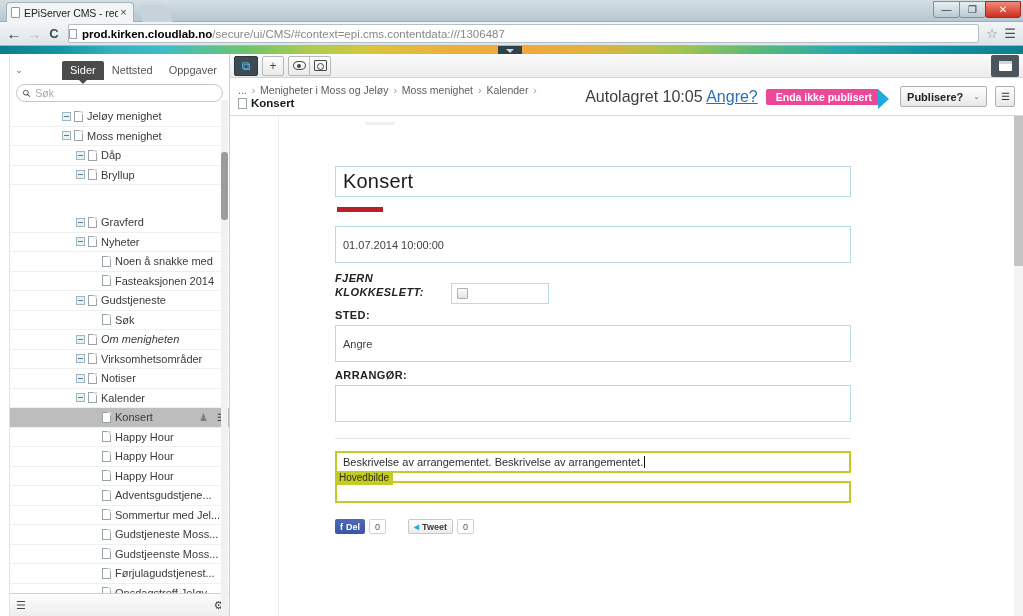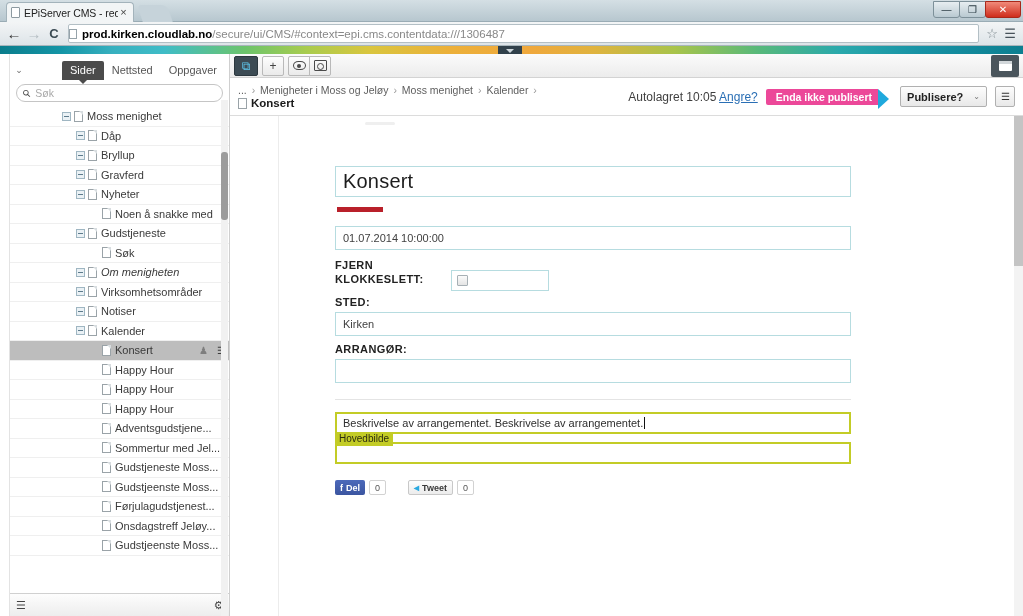--- a/index.html
+++ b/index.html
@@ -319,21 +319,21 @@
   .bc-title {
     font-size: 11.5px; font-weight: bold; color: #1a1a1a;
     display: flex; align-items: center; gap: 4px;
   }
   .bc-title .docicon {
     width: 9px; height: 11px; border: 1px solid #9aa3a8; background: #fff;
   }
   .bc-status {
     margin-left: auto; display: flex; align-items: center; gap: 8px;
   }
-  .autosave { font-size: 12px; color: #3f3f3f; margin-left: 17px; }
+  .autosave { font-size: 16px; color: #3f3f3f; margin-left: 17px; }
   .autosave a { color: #2a6fb5; }
   .pub-flag {
     background: #ec4899; color: #fff;
     font-size: 10.5px; font-weight: bold;
     height: 16px; display: flex; align-items: center;
     padding: 0 6px 0 10px; position: relative;
     border-radius: 2px 0 0 2px;
   }
   .pub-flag::after {
     content:""; position: absolute; right: -11px; top: 0;
@@ -378,31 +378,31 @@
     border: 1px solid #b6dce0; background: #fff;
     display: flex; align-items: center; padding: 0 7px;
     font-size: 20px; color: #1c1c1c; letter-spacing: 0.2px;
     margin-top: 32px;
   }
   .red-rule {
     width: 46px; height: 5px; background: #b9202a;
     margin: 10px 0 14px 2px;
   }
   .f-text {
-    width: 516px; height: 24px;
+    width: 516px; height: 37px;
     border: 1px solid #b6dce0; background: #fff;
     display: flex; align-items: center; padding: 0 7px;
     font-size: 11px; color: #3f3f3f;
     margin-bottom: 7px;
   }
   .f-label {
     font-size: 11px; font-weight: bold; color: #222;
     letter-spacing: 0.4px; margin: 5px 0 4px;
   }
-  .chk-row { display: flex; align-items: flex-start; gap: 16px; }
+  .chk-row { display: flex; align-items: flex-start; gap: 16px; font-style: italic; }
   .chk-label {
     font-size: 11px; font-weight: bold; color: #222;
     letter-spacing: 0.4px; line-height: 14px; width: 100px;
     padding-top: 1px;
   }
   .chk-field {
     width: 98px; height: 21px;
     border: 1px solid #b6dce0; background: #fff;
     display: flex; align-items: center; padding: 0 5px;
     margin-top: 13px;
@@ -522,46 +522,56 @@
         <div class="search-box">
           <span class="sicon">⚲</span>
           <input placeholder="Søk" style="">
         </div>
       </div>
 
       <div class="tree" id="tree">
           <div class="tree-row" style="padding-left: 52px;">
             <span class="expander"></span>
             <span class="docicon"></span>
+            <span class="label">Jeløy menighet</span>
+          </div>
+          <div class="tree-row" style="padding-left: 52px;">
+            <span class="expander"></span>
+            <span class="docicon"></span>
             <span class="label">Moss menighet</span>
           </div>
           <div class="tree-row" style="padding-left: 66px;">
             <span class="expander"></span>
             <span class="docicon"></span>
             <span class="label">Dåp</span>
           </div>
           <div class="tree-row" style="padding-left: 66px; align-items: center;">
             <span class="expander"></span>
             <span class="docicon"></span>
             <span class="label">Bryllup</span>
           </div>
+          <div class="tree-row" style="padding-left: 66px; margin-top: 28px;">
+            <span class="expander"></span>
+            <span class="docicon"></span>
+            <span class="label">Gravferd</span>
+          </div>
           <div class="tree-row" style="padding-left: 66px;">
             <span class="expander"></span>
             <span class="docicon"></span>
-            <span class="label">Gravferd</span>
-          </div>
-          <div class="tree-row" style="padding-left: 66px;">
-            <span class="expander"></span>
-            <span class="docicon"></span>
             <span class="label">Nyheter</span>
           </div>
           <div class="tree-row" style="padding-left: 80px;">
             <span class="expander hidden"></span>
             <span class="docicon"></span>
             <span class="label">Noen å snakke med</span>
+          </div>
+          <div class="tree-row" style="padding-left: 80px;">
+            <span class="expander hidden"></span>
+            <span class="docicon"></span>
+            <span class="label">Fasteaksjonen 2014</span>
           </div>
           <div class="tree-row" style="padding-left: 66px;">
             <span class="expander"></span>
             <span class="docicon"></span>
             <span class="label">Gudstjeneste</span>
           </div>
           <div class="tree-row" style="padding-left: 80px;">
             <span class="expander hidden"></span>
             <span class="docicon"></span>
             <span class="label">Søk</span>
@@ -729,21 +739,21 @@
               <span>FJERN</span><br>
               <span>KLOKKESLETT:</span>
             </div>
             <div class="chk-field">
               <span class="chk-box"></span>
             </div>
           </div>
 
           <div class="f-label">STED:</div>
           <div class="f-text">
-            <span>Kirken</span>
+            <span>Angre</span>
           </div>
 
           <div class="f-label">ARRANGØR:</div>
           <div class="f-text">
             <span></span>
           </div>
 
           <div class="hr-thin"></div>
 
           <div class="f-rte">

